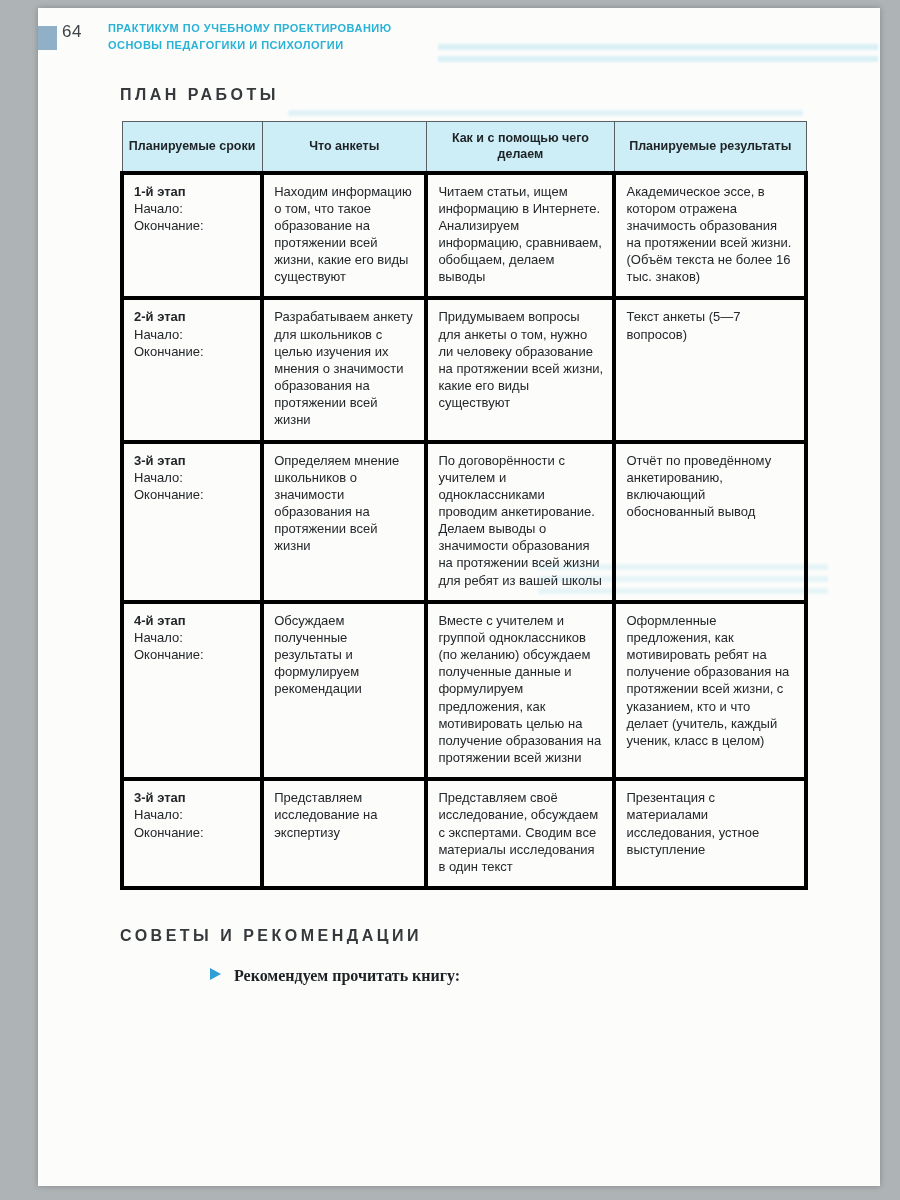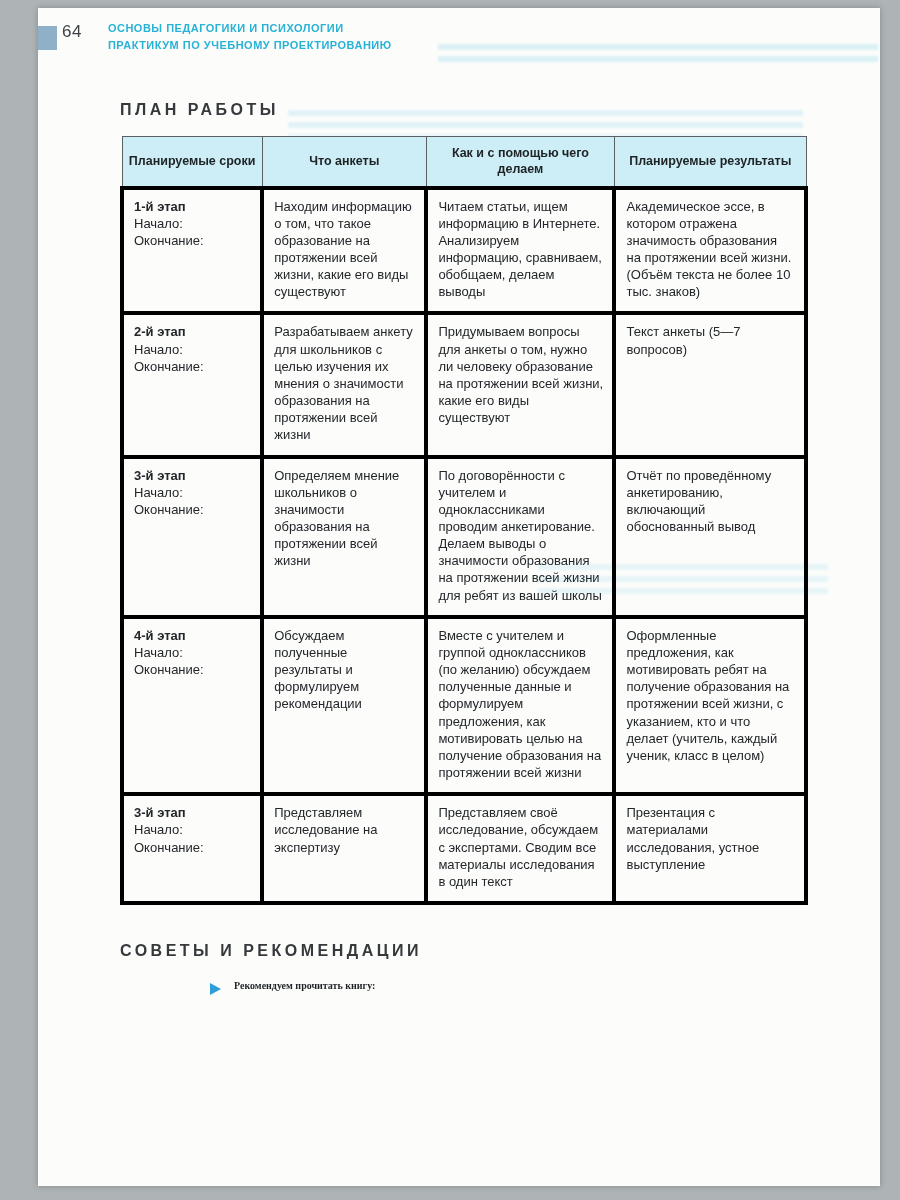--- a/index.html
+++ b/index.html
@@ -30,21 +30,21 @@
   
   .ghost{
     position:absolute;opacity:.16;filter:blur(1.2px);pointer-events:none;
     background:repeating-linear-gradient(180deg,#2fb8da 0 6px,transparent 6px 12px);
   }
   .ghost.g1{left:400px;top:36px;width:440px;height:24px;}
   .ghost.g2{left:250px;top:102px;width:515px;height:26px;opacity:.13;}
   .ghost.g3{left:500px;top:556px;width:290px;height:34px;opacity:.10;}
 
   .content{
-    position:absolute;left:82px;top:92px;width:688px;
+    position:absolute;left:82px;top:77px;width:688px;
   }
   .section-title{
     margin:0 0 16px 0;font-size:16px;font-weight:bold;letter-spacing:3.5px;
     color:#35393c;line-height:20px;
   }
   table.plan{
     width:100%;border-collapse:collapse;table-layout:fixed;
   }
   table.plan th{
     background:#cdeef6;border:1px solid #5a5f63;
@@ -55,21 +55,21 @@
     border:4px solid #000000;font-size:13px;color:#23272a;
     padding:8px 9px 11px 10px;line-height:1.32;vertical-align:top;text-align:left;
   }
   col.c1{width:20.5%;} col.c2{width:24%;} col.c3{width:27.5%;} col.c4{width:28%;}
   .stage-name{display:block;font-weight:bold;}
   .stage-line{display:block;}
 
   .advice-title{margin-top:36px;margin-bottom:16px;}
   .advice-item{
     position:relative;margin:18px 0 0 88px;padding-left:26px;
-    font-family:"Liberation Serif",serif;font-size:10px;font-weight:bold;
+    font-family:"Liberation Serif",serif;font-size:16px;font-weight:bold;
     color:#1d2124;line-height:1.45;
   }
   .tri-icon{
     position:absolute;left:2px;top:4px;width:0;height:0;
     border-left:11px solid #2d9ed8;
     border-top:6.5px solid transparent;border-bottom:6.5px solid transparent;
   }
   .cite{
     margin:10px 0 0 88px;font-family:"Liberation Serif",serif;font-size:15.5px;
     line-height:1.5;text-align:justify;text-indent:30px;color:#1d2124;
@@ -78,22 +78,22 @@
 </head>
 <body>
 
 <div class="page">
 
   <div class="corner-square"></div>
 
   <div class="running-head">
     <span class="pagenum">64</span>
     <div class="head-lines">
+      <div>ПРАКТИКУМ ПО УЧЕБНОМУ ПРОЕКТИРОВАНИЮ</div>
       <div>ОСНОВЫ ПЕДАГОГИКИ И ПСИХОЛОГИИ</div>
-      <div>ПРАКТИКУМ ПО УЧЕБНОМУ ПРОЕКТИРОВАНИЮ</div>
     </div>
   </div>
 
   <div class="ghost g1"></div>
   <div class="ghost g2"></div>
   <div class="ghost g3"></div>
 
   <div class="content">
 
     <h2 class="section-title">ПЛАН РАБОТЫ</h2>
@@ -115,21 +115,21 @@
       </thead>
       <tbody>
         <tr>
           <td>
             <span class="stage-name">1-й этап</span>
             <span class="stage-line">Начало:</span>
             <span class="stage-line">Окончание:</span>
           </td>
           <td>Находим информацию о том, что такое образование на протяжении всей жизни, какие его виды существуют</td>
           <td>Читаем статьи, ищем информацию в Интернете. Анализируем информацию, сравниваем, обобщаем, делаем выводы</td>
-          <td>Академическое эссе, в котором отражена значимость образования на протяжении всей жизни. (Объём текста не более 10 тыс. знаков)</td>
+          <td>Академическое эссе, в котором отражена значимость образования на протяжении всей жизни. (Объём текста не более 16 тыс. знаков)</td>
         </tr>
         <tr>
           <td>
             <span class="stage-name">2-й этап</span>
             <span class="stage-line">Начало:</span>
             <span class="stage-line">Окончание:</span>
           </td>
           <td>Разрабатываем анкету для школьников с целью изучения их мнения о значимости образования на протяжении всей жизни</td>
           <td>Придумываем вопросы для анкеты о том, нужно ли человеку образование на протяжении всей жизни, какие его виды существуют</td>
           <td>Текст анкеты (5—7 вопросов)</td>

